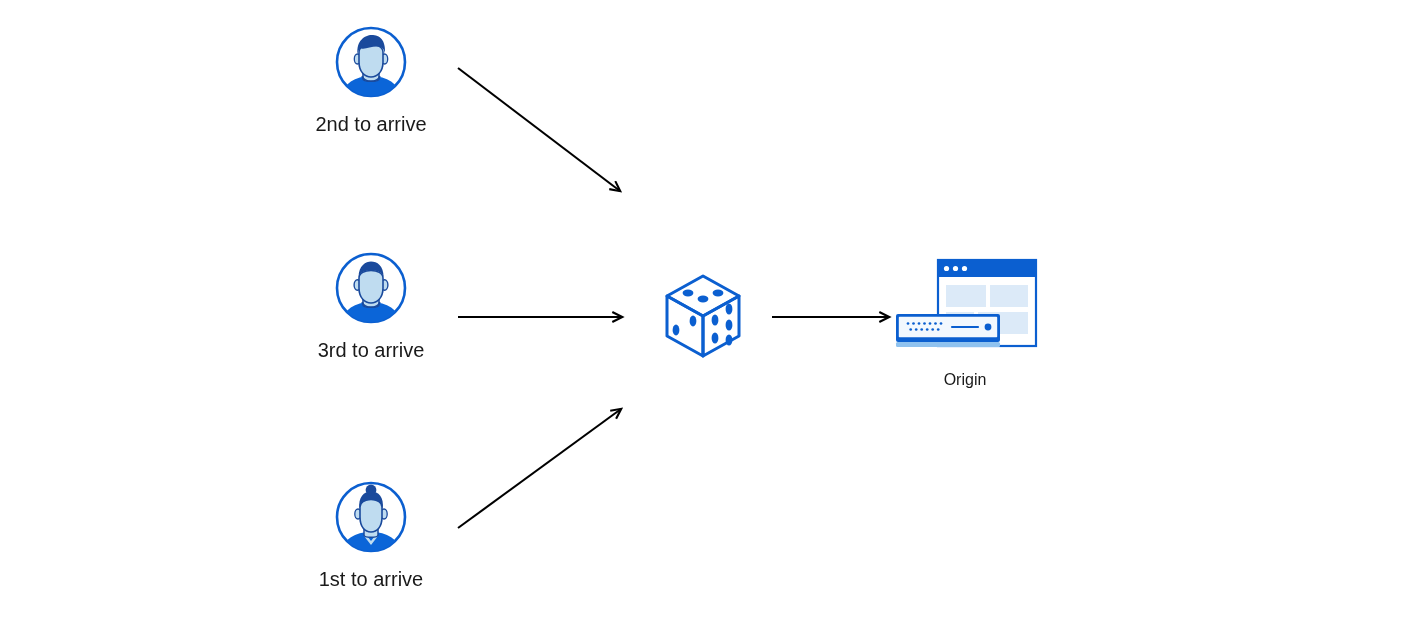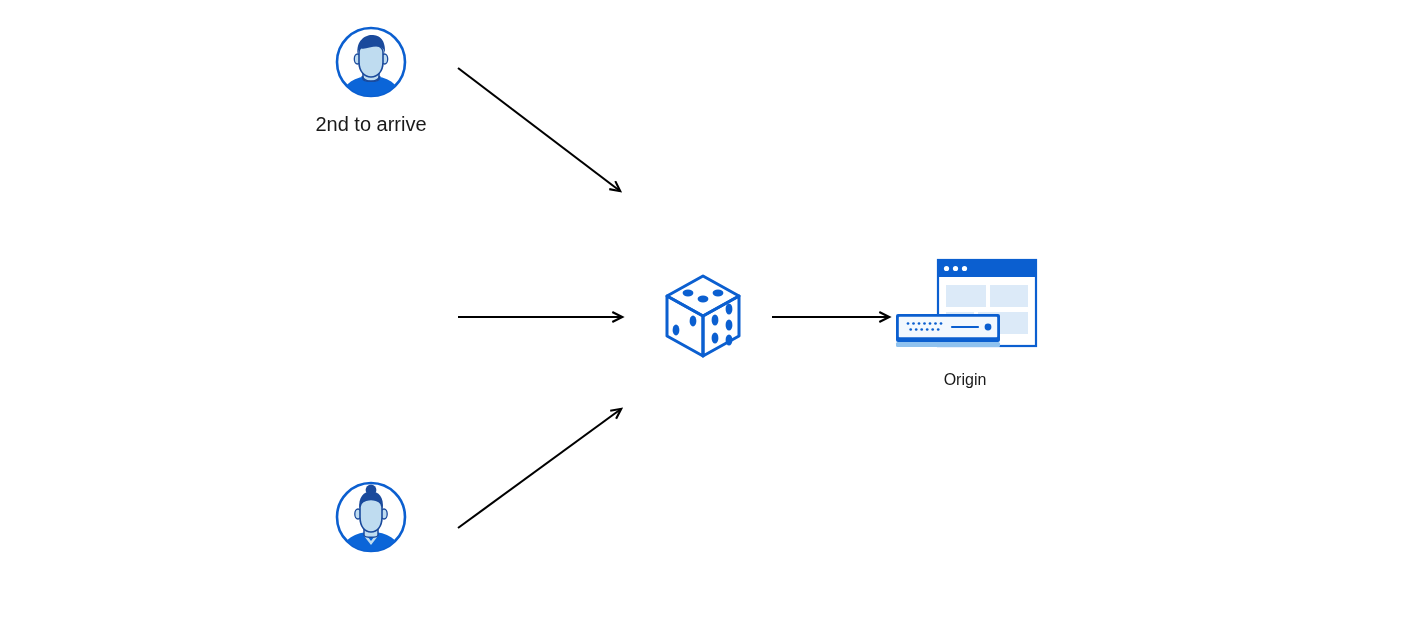--- a/index.html
+++ b/index.html
@@ -142,20 +142,42 @@
         <path d="M26 28 C26 18 50 18 50 28 L50 38 C50 48 44 53 38 53 C32 53 26 48 26 38 Z" fill="#bfdcf0" stroke="#1a4a9c" stroke-width="1.6"></path>
 
         <path d="M24.6 30 C23 17 32 11 38.5 11 C47 11 53 16 52 30
                  C51.4 25 49 22.5 44 22.5 C38 22.5 32 25.5 28.5 24.5
                  C26.4 23.9 25.4 26 24.6 30 Z" fill="#1a4a9c"></path>
       </g>
     </svg>
     <div class="user-label">2nd to arrive</div>
   </div>
 
+  <div class="user-node" id="user-node-1">
+    <svg class="user-avatar" viewBox="0 0 76 76" aria-hidden="true">
+      <defs>
+          <clipPath id="clipB">
+            <circle cx="38" cy="38" r="34"></circle>
+          </clipPath>
+        </defs>
+      <circle cx="38" cy="38" r="34" fill="#ffffff" stroke="#0b5fd0" stroke-width="2.6"></circle>
+      <g clip-path="url(#clipB)">
+        <path d="M38 52 C 18 52 7 64 5 80 L 71 80 C 69 64 58 52 38 52 Z" fill="#0b65d8"></path>
+        <path d="M30 42 L30 55 C30 58 46 58 46 55 L46 42 Z" fill="#bfdcf0" stroke="#1a4a9c" stroke-width="1.5"></path>
+        <path d="M29 52 C32 59 44 59 47 52" fill="none" stroke="#1a4a9c" stroke-width="1.6"></path>
+        <ellipse cx="24.5" cy="35" rx="3.4" ry="5.2" fill="#bfdcf0" stroke="#1a4a9c" stroke-width="1.4"></ellipse>
+        <ellipse cx="51.5" cy="35" rx="3.4" ry="5.2" fill="#bfdcf0" stroke="#1a4a9c" stroke-width="1.4"></ellipse>
+        <path d="M26 28 C26 18 50 18 50 28 L50 38 C50 48 44 53 38 53 C32 53 26 48 26 38 Z" fill="#bfdcf0" stroke="#1a4a9c" stroke-width="1.6"></path>
+
+        <path d="M25.6 27 C25.6 15.5 33 11.5 38 11.5 C44 11.5 50.6 15.5 50.6 27
+                 C49 22 45 20.4 38 20.4 C31.5 20.4 27.4 22 25.6 27 Z" fill="#1a4a9c"></path>
+      </g>
+    </svg>
+    <div class="user-label">3rd to arrive</div>
+  </div>
 
   <div class="user-node" id="user-node-2">
     <svg class="user-avatar" viewBox="0 0 76 76" aria-hidden="true">
       <defs>
           <clipPath id="clipC">
             <circle cx="38" cy="38" r="34"></circle>
           </clipPath>
         </defs>
       <circle cx="38" cy="38" r="34" fill="#ffffff" stroke="#0b5fd0" stroke-width="2.6"></circle>
       <g clip-path="url(#clipC)">
@@ -168,20 +190,21 @@
         <ellipse cx="25" cy="35" rx="3.2" ry="5" fill="#bfdcf0" stroke="#1a4a9c" stroke-width="1.3"></ellipse>
         <ellipse cx="51" cy="35" rx="3.2" ry="5" fill="#bfdcf0" stroke="#1a4a9c" stroke-width="1.3"></ellipse>
 
         <path d="M27 28 C27 18 49 18 49 28 L49 38 C49 48 44 53 38 53 C32 53 27 48 27 38 Z" fill="#bfdcf0" stroke="#1a4a9c" stroke-width="1.6"></path>
 
         <path d="M26.4 30 C25 18 31 12.5 38 12.5 C45.6 12.5 51.2 18 49.8 30
                  C48.6 23.5 45 21 38 21 C31 21 28 23.5 26.4 30 Z" fill="#1a4a9c"></path>
         <circle cx="38" cy="11" r="5.4" fill="#1a4a9c"></circle>
       </g>
     </svg>
+    <div class="user-label">1st to arrive</div>
   </div>
 
   <div id="dice-node">
     <svg class="dice-svg" viewBox="0 0 96 96" aria-hidden="true">
       <g fill="none" stroke="#0b5fd0" stroke-width="3" stroke-linejoin="round">
 
         <path d="M48 8 L84 28 L48 48 L12 28 Z"></path>
 
         <path d="M12 28 L48 48 L48 88 L12 68 Z"></path>
 

